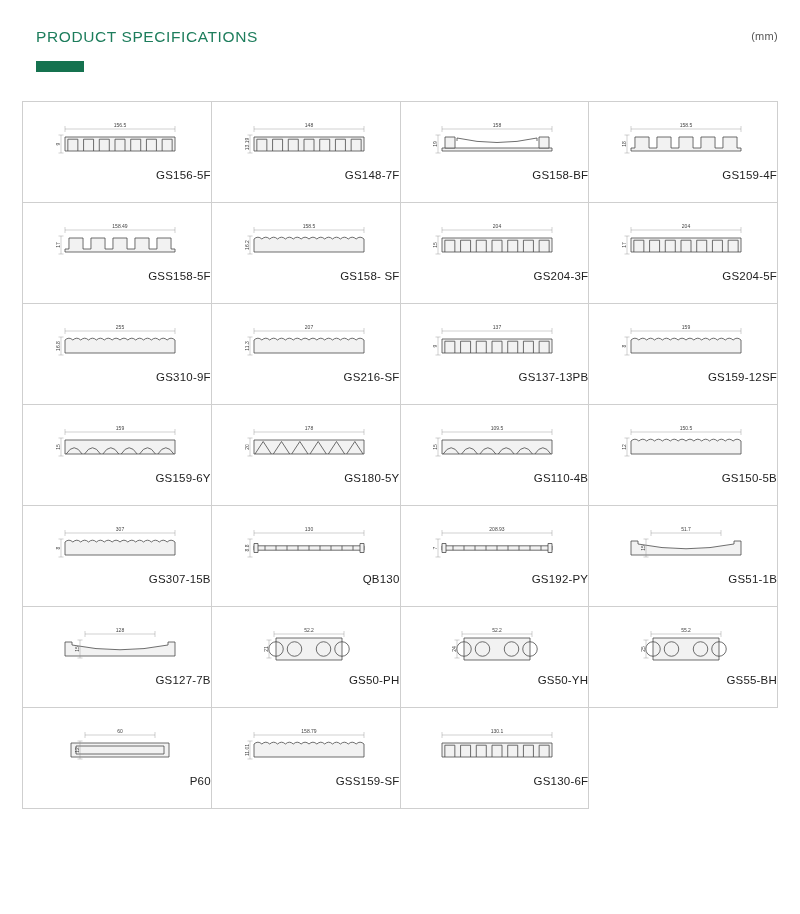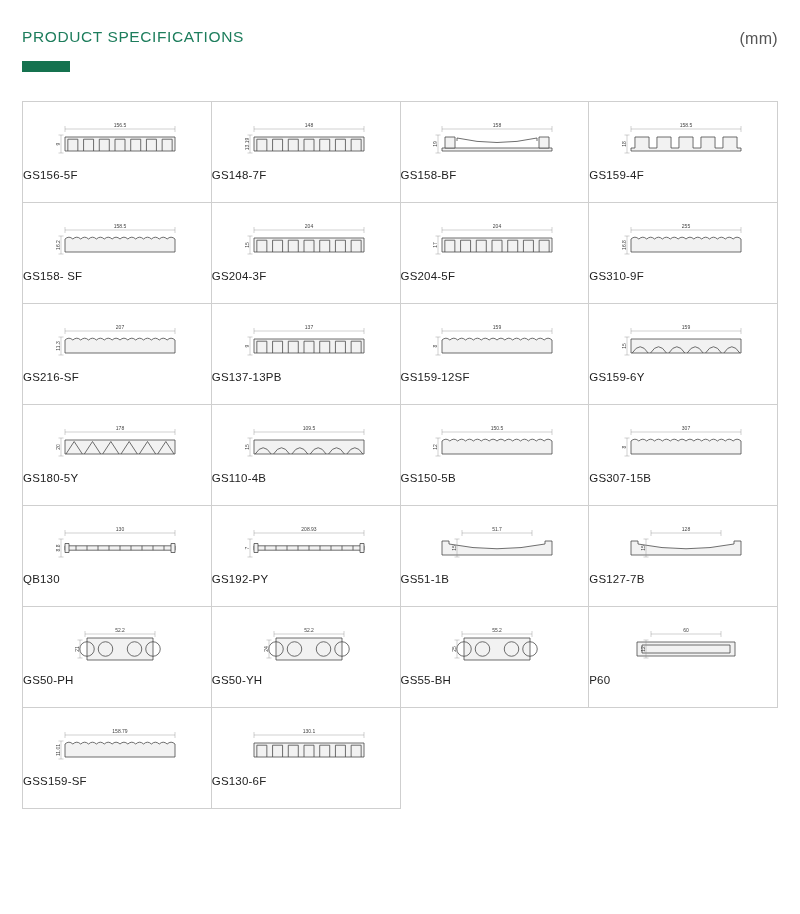--- a/index.html
+++ b/index.html
@@ -17,35 +17,35 @@
   }
   .page {
     width: 800px;
     height: 914px;
     position: relative;
     box-sizing: border-box;
   }
   .header {
     position: absolute;
     top: 28px;
-    left: 22px;
+    left: 36px;
     right: 22px;
     height: 60px;
   }
   .title {
     font-size: 15.5px;
     letter-spacing: 0.6px;
     color: #1d7d5c;
     font-weight: 400;
   }
   .unit {
     position: absolute;
     right: 0;
     top: 2px;
-    font-size: 16px;
+    font-size: 11px;
     color: #555;
     letter-spacing: 0.3px;
   }
   .accent-bar {
     position: absolute;
     top: 33px;
     left: 0;
     width: 48px;
     height: 11px;
     background: #15724f;
@@ -62,21 +62,21 @@
     grid-template-columns: repeat(4, 1fr);
   }
   .cell {
     border-right: 1px solid #cfcfcf;
     border-bottom: 1px solid #cfcfcf;
     box-sizing: border-box;
     height: 101px;
     position: relative;
     display: flex;
     flex-direction: column;
-    align-items: flex-start;
+    align-items: flex-end;
     justify-content: flex-start;
     padding-top: 6px;
   }
   .fig {
     height: 62px;
     width: 100%;
     display: flex;
     align-items: center;
     justify-content: center;
   }
@@ -204,20 +204,36 @@
     <line class="dim" x1="11.5" y1="24" x2="16.5" y2="24"></line>
     <line class="dim" x1="11.5" y1="42" x2="16.5" y2="42"></line>
     <text class="dimtxt" x="12.5" y="33" text-anchor="middle" transform="rotate(-90 12.5 33)">18</text>
           </svg>
         </div>
         <div class="code">GS159-4F</div>
       </div>
       <div class="cell">
         <div class="fig">
           <svg width="140" height="56" viewBox="0 0 140 56">
+            <path class="profile" d="M 18 40 L 18 37 L 21.96 37 L 21.96 26 L 36.04 26 L 36.04 37 L 43.96 37 L 43.96 26 L 58.04 26 L 58.04 37 L 65.96 37 L 65.96 26 L 80.03999999999999 26 L 80.03999999999999 37 L 87.96 37 L 87.96 26 L 102.03999999999999 26 L 102.03999999999999 37 L 109.96 37 L 109.96 26 L 124.03999999999999 26 L 124.03999999999999 37 L 128 37 L 128 40 Z"></path>
+    <line class="dim" x1="18" y1="18" x2="128" y2="18"></line>
+    <line class="dim" x1="18" y1="15" x2="18" y2="21"></line>
+    <line class="dim" x1="128" y1="15" x2="128" y2="21"></line>
+    <text class="dimtxt" x="73" y="16" text-anchor="middle">158.49</text>
+    <line class="dim" x1="14" y1="24" x2="14" y2="42"></line>
+    <line class="dim" x1="11.5" y1="24" x2="16.5" y2="24"></line>
+    <line class="dim" x1="11.5" y1="42" x2="16.5" y2="42"></line>
+    <text class="dimtxt" x="12.5" y="33" text-anchor="middle" transform="rotate(-90 12.5 33)">17</text>
+          </svg>
+        </div>
+        <div class="code">GSS158-5F</div>
+      </div>
+      <div class="cell">
+        <div class="fig">
+          <svg width="140" height="56" viewBox="0 0 140 56">
             <path class="profile" d="M 18 40 L 18 27 Q 21.928571428571427 23.4 25.857142857142858 27 Q 29.785714285714285 23.4 33.714285714285715 27 Q 37.642857142857146 23.4 41.57142857142857 27 Q 45.5 23.4 49.42857142857142 27 Q 53.35714285714286 23.4 57.285714285714285 27 Q 61.214285714285715 23.4 65.14285714285714 27 Q 69.07142857142857 23.4 73 27 Q 76.92857142857143 23.4 80.85714285714286 27 Q 84.78571428571429 23.4 88.71428571428572 27 Q 92.64285714285714 23.4 96.57142857142857 27 Q 100.5 23.4 104.42857142857143 27 Q 108.35714285714286 23.4 112.28571428571429 27 Q 116.21428571428571 23.4 120.14285714285714 27 Q 124.07142857142857 23.4 128 27 L 128 40 Z"></path>
     <line class="dim" x1="18" y1="18" x2="128" y2="18"></line>
     <line class="dim" x1="18" y1="15" x2="18" y2="21"></line>
     <line class="dim" x1="128" y1="15" x2="128" y2="21"></line>
     <text class="dimtxt" x="73" y="16" text-anchor="middle">158.5</text>
     <line class="dim" x1="14" y1="24" x2="14" y2="42"></line>
     <line class="dim" x1="11.5" y1="24" x2="16.5" y2="24"></line>
     <line class="dim" x1="11.5" y1="42" x2="16.5" y2="42"></line>
     <text class="dimtxt" x="12.5" y="33" text-anchor="middle" transform="rotate(-90 12.5 33)">16.2</text>
           </svg>

